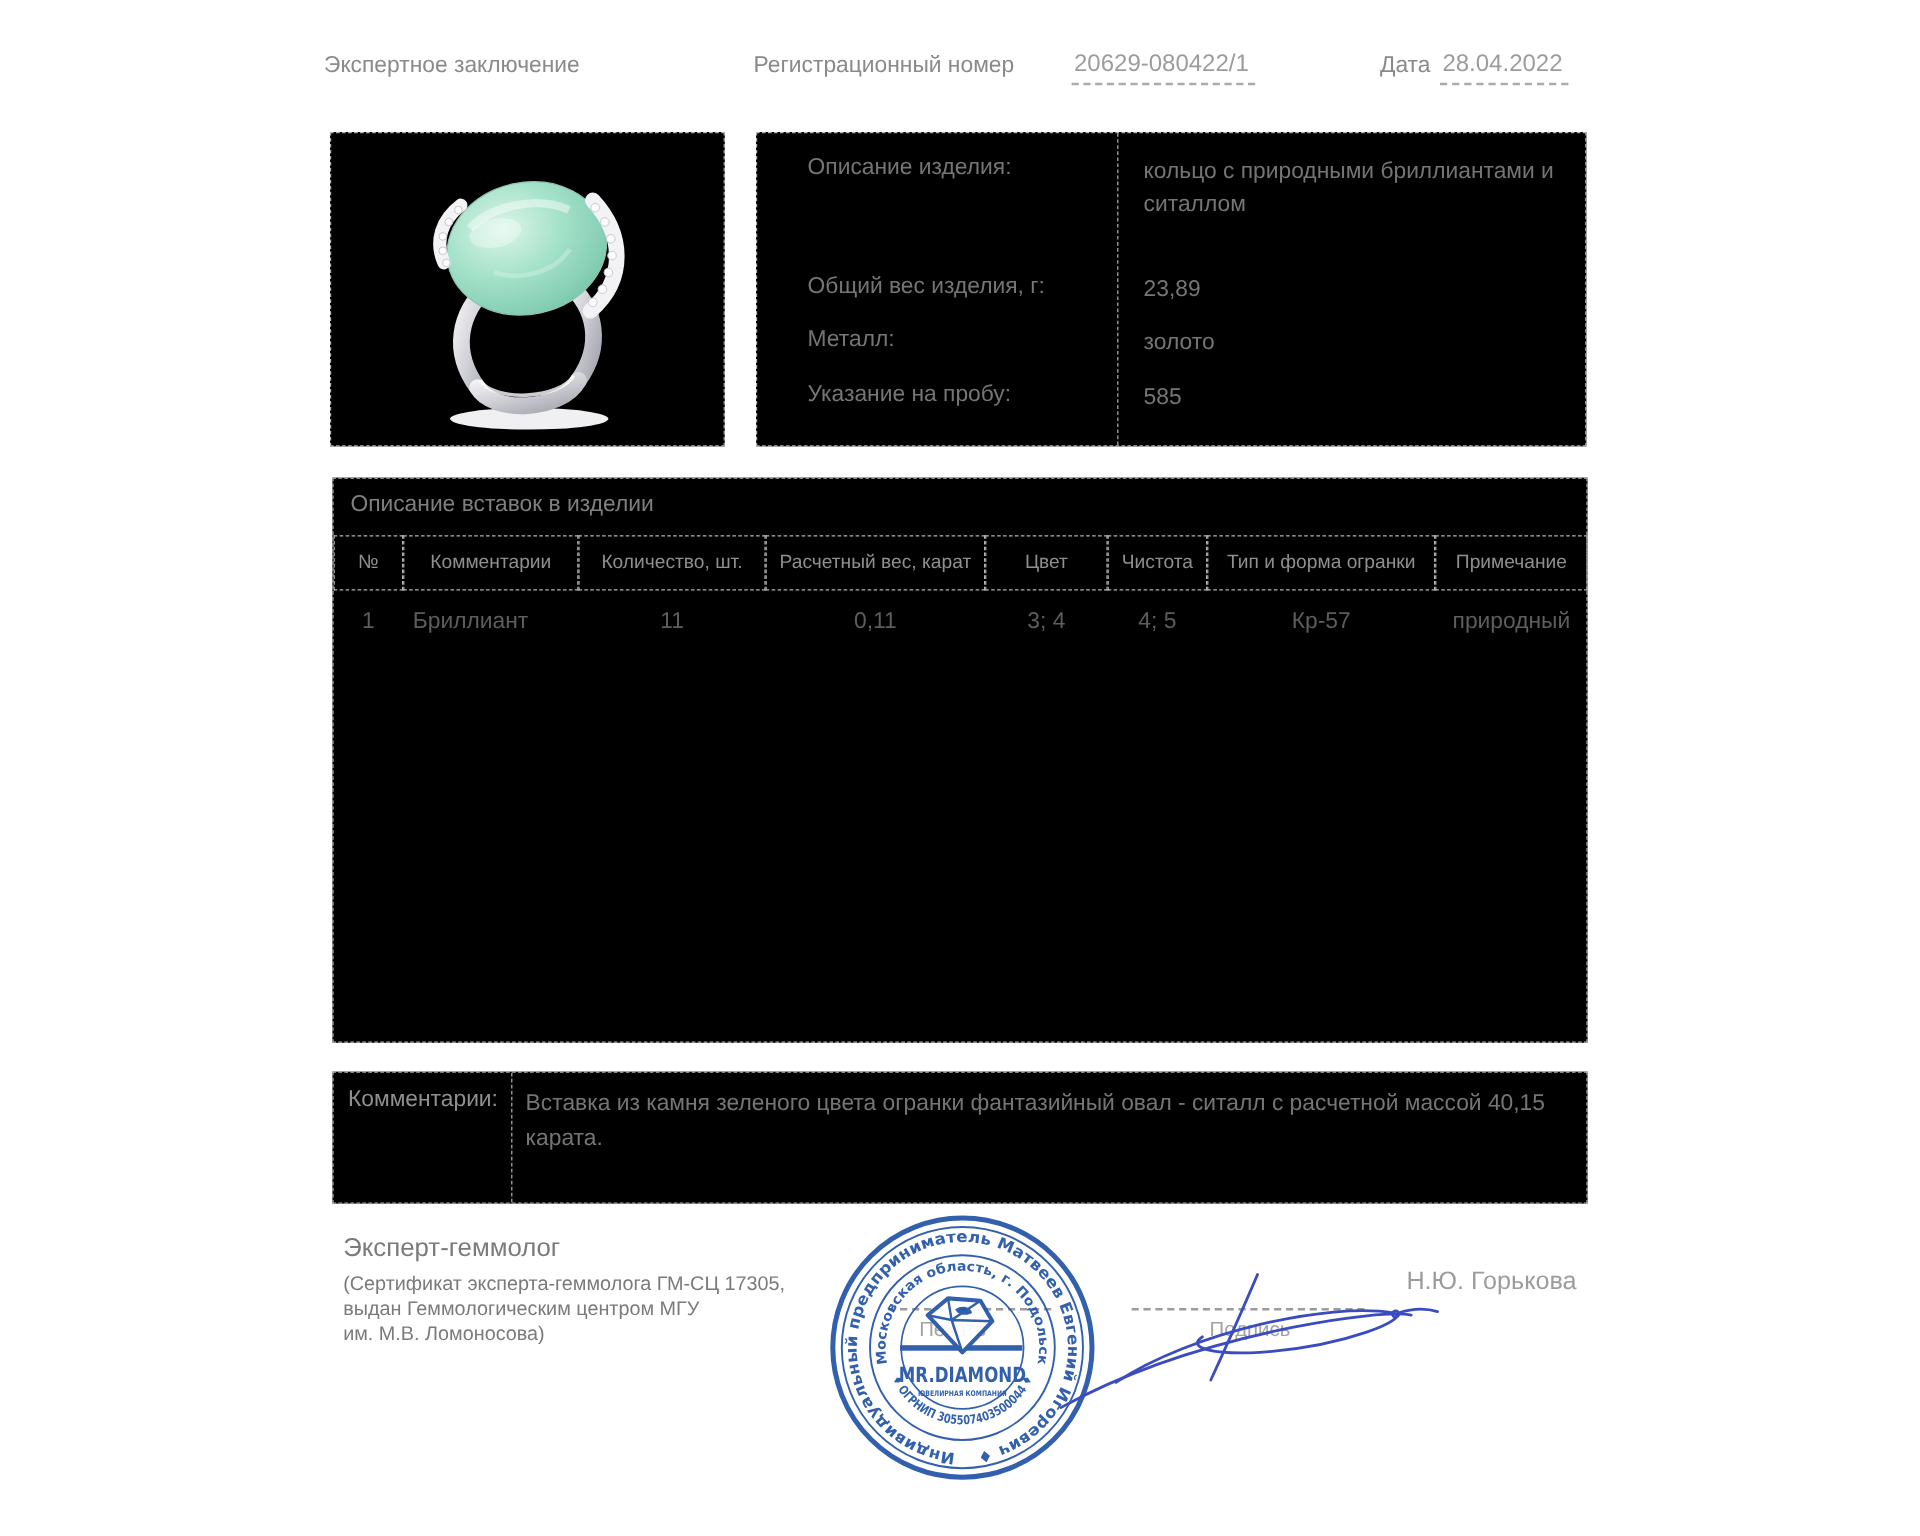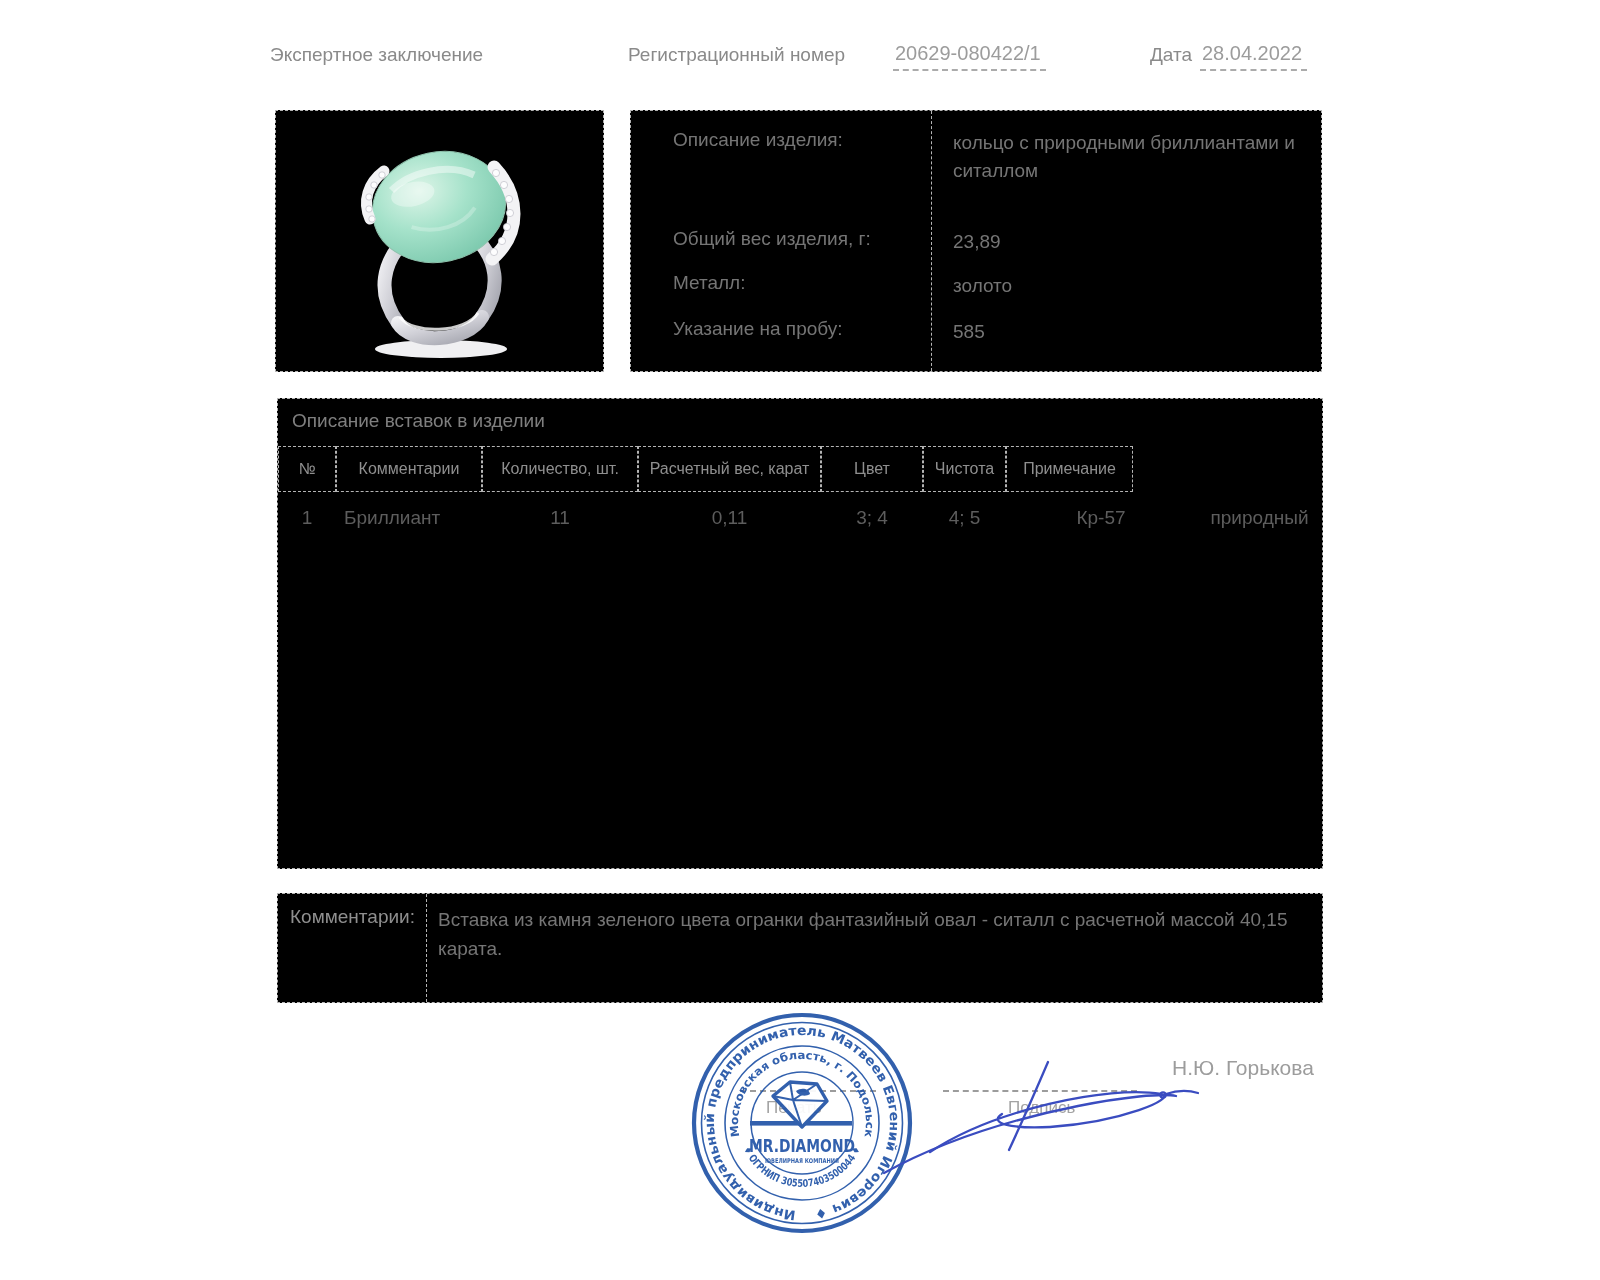--- a/index.html
+++ b/index.html
@@ -113,40 +113,47 @@
 
   <div class="dbox" style="left:277px;top:398px;width:1046px;height:471px;">
     <div class="tbl-title">Описание вставок в изделии</div>
     <div class="hrow">
       <div class="hc cw1">№</div>
       <div class="hc cw2">Комментарии</div>
       <div class="hc cw3">Количество, шт.</div>
       <div class="hc cw4">Расчетный вес, карат</div>
       <div class="hc cw5">Цвет</div>
       <div class="hc cw6">Чистота</div>
+      <div class="hc cw7">Тип и форма огранки</div>
       <div class="hc cw8">Примечание</div>
     </div>
     <div class="drow">
       <div class="dc cw1">1</div>
       <div class="dc cw2">Бриллиант</div>
       <div class="dc cw3">11</div>
       <div class="dc cw4">0,11</div>
       <div class="dc cw5">3; 4</div>
       <div class="dc cw6">4; 5</div>
       <div class="dc cw7">Кр-57</div>
       <div class="dc cw8">природный</div>
     </div>
   </div>
 
   <div class="dbox" style="left:277px;top:893px;width:1046px;height:110px;">
     <div class="vdiv" style="left:148px;"></div>
     <div class="com-label">Комментарии:</div>
     <div class="com-text">Вставка из камня зеленого цвета огранки фантазийный овал - ситалл с расчетной массой 40,15 карата.</div>
   </div>
 
+  <div class="abs" style="left:286px;top:1028px;">
+    <div class="expert-title">Эксперт-геммолог</div>
+    <div class="expert-line">(Сертификат эксперта-геммолога ГМ-СЦ 17305,</div>
+    <div class="expert-line">выдан Геммологическим центром МГУ</div>
+    <div class="expert-line">им. М.В. Ломоносова)</div>
+  </div>
 
   <div class="ph-line" style="left:740px;top:1090px;width:136px;"></div>
   <div class="ph-label" style="left:766px;top:1098px;">Печать</div>
   <div class="ph-line" style="left:943px;top:1090px;width:194px;"></div>
   <div class="ph-label" style="left:1008px;top:1098px;">Подпись</div>
   <div class="expert-name">Н.Ю. Горькова</div>
 
   <svg class="stamp" width="224" height="224" viewBox="0 0 224 224">
     <g stroke="#2355a7" fill="none">
       <circle cx="112" cy="112" r="108" stroke-width="4.2"></circle>

